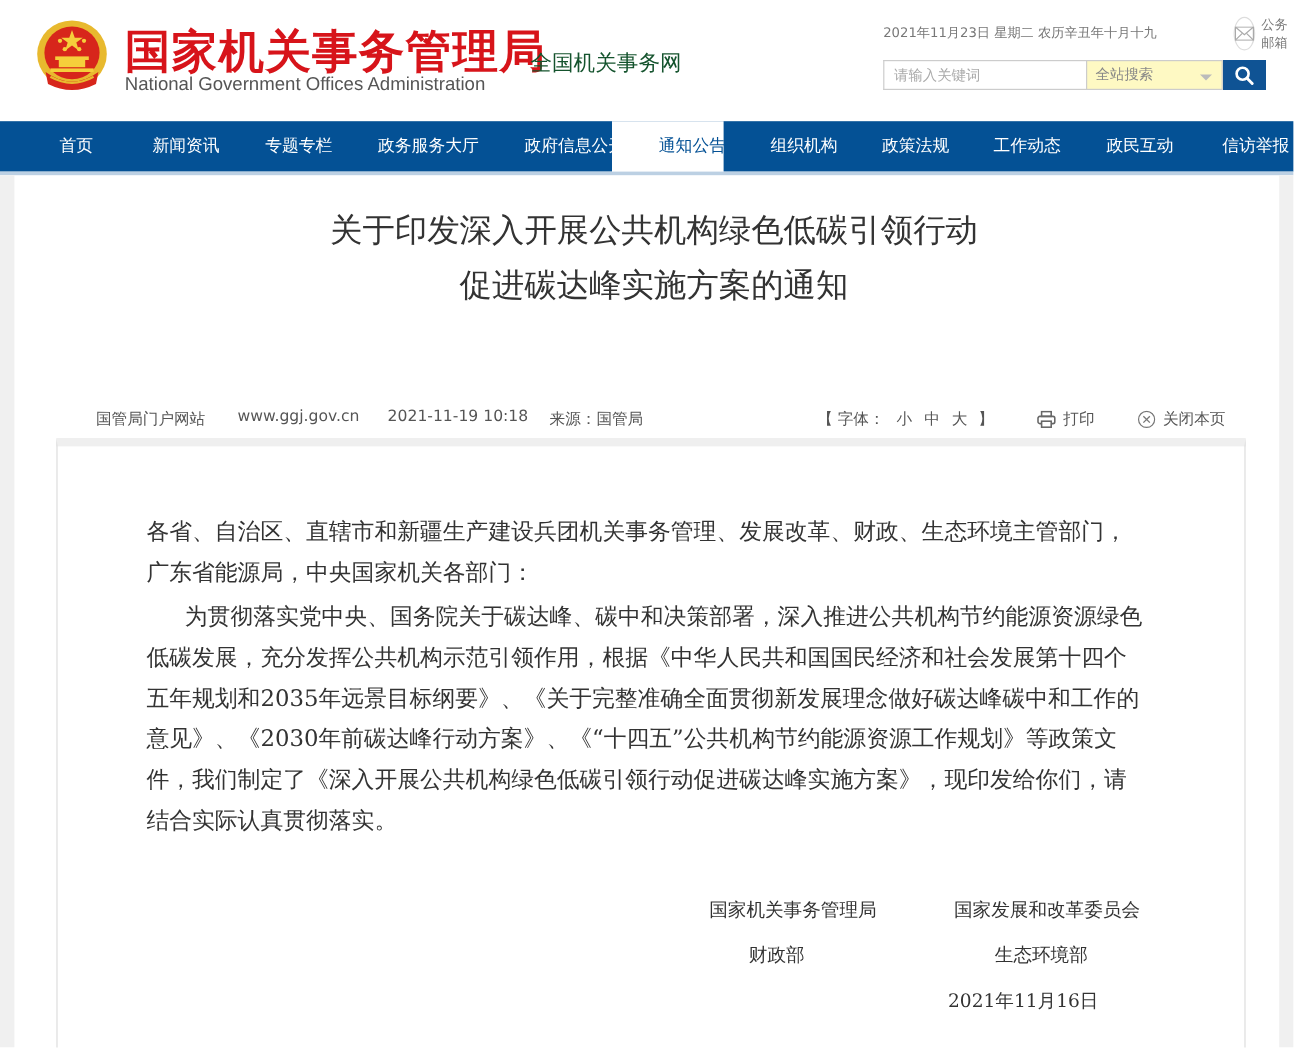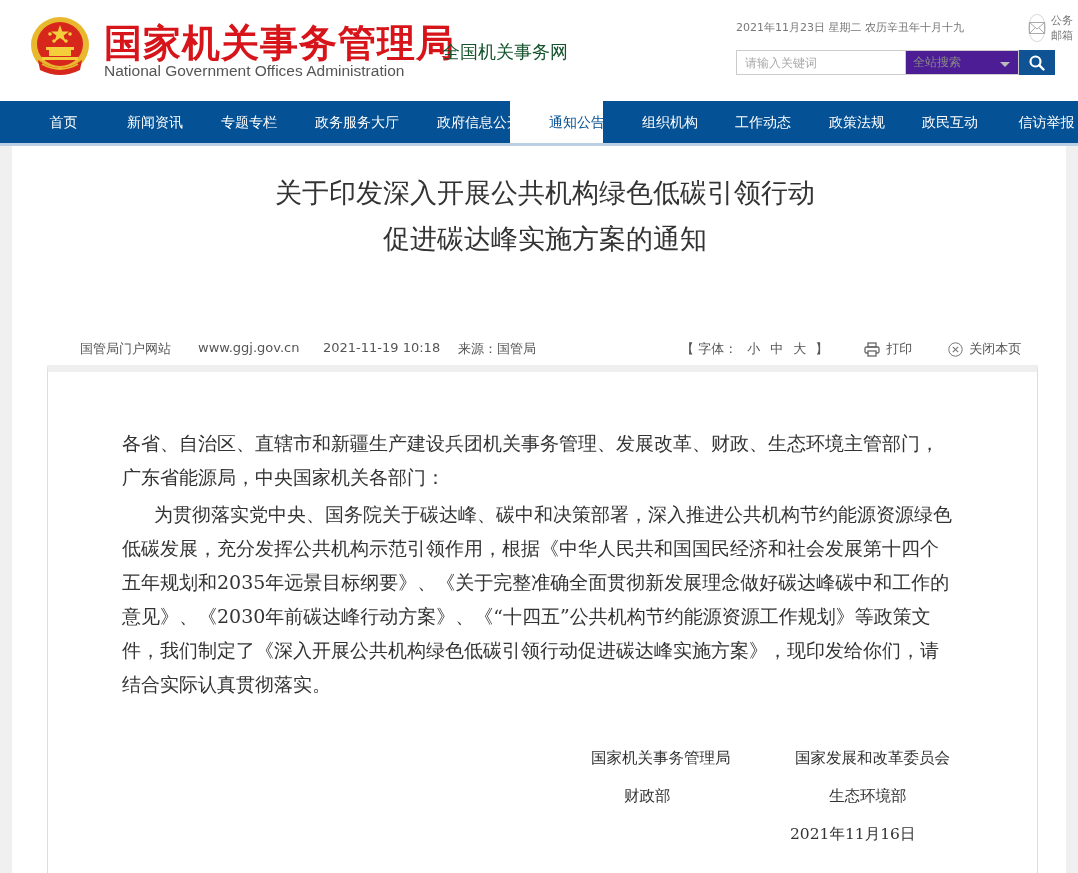--- a/index.html
+++ b/index.html
@@ -14,21 +14,21 @@
   .brand-sub { position: absolute; left: 442px; top: 40px; font-size: 18px; font-weight: normal; color: #14532d; white-space: nowrap; }
 
   .date-line { position: absolute; left: 736px; top: 20px; font-size: 11px; color: #777; white-space: nowrap; }
   .mail-wrap { position: absolute; left: 1028px; top: 14px; height: 28px; display: flex; align-items: center; }
   .mail-circle { width: 28px; height: 28px; border: 1px solid #ddd; border-radius: 50%; display: flex; align-items: center; justify-content: center; }
   .mail-label { font-size: 11px; color: #777; margin-left: 5px; }
 
   .search { position: absolute; left: 736px; top: 50px; height: 25px; display: flex; }
   .search-input { width: 169px; height: 25px; border: 1px solid #ccc; border-right: none; padding: 0 8px; font-size: 12px; color: #999; background: #fff; outline: none; font-family: "DejaVu Sans", sans-serif; }
   .search-input::placeholder { color: #aaa; }
-  .search-select { width: 114px; height: 25px; border: 1px solid #ccc; position: relative; font-size: 12px; color: #888; padding: 3px 0 0 7px; background: #4c1d95; }
+  .search-select { width: 114px; height: 25px; border: 1px solid #ccc; position: relative; font-size: 12px; color: #888; padding: 3px 0 0 7px; background: #fef9c3; }
   .search-select .caret { position: absolute; right: 8px; top: 11px; width: 0; height: 0; border-left: 5px solid transparent; border-right: 5px solid transparent; border-top: 5px solid #bbb; }
   .search-btn { width: 36px; height: 25px; background: #0f5394; display: flex; align-items: center; justify-content: center; margin-left: 0; }
 
   
   .nav { position: absolute; left: 0; top: 101px; width: 1078px; height: 42px; background: #045195; display: flex; }
   .nav-strip { position: absolute; left: 0; top: 143px; width: 1078px; height: 3px; background: #bcd0e3; }
   .nav-item { height: 42px; line-height: 42px; color: #fff; font-size: 14px; text-align: center; white-space: nowrap; padding-left: 39px; }
   .nav-item.active { background: #fff; color: #045195; height: 46px; }
 
   
@@ -104,22 +104,22 @@
 </div>
 
 <div class="nav">
   <div class="nav-item" style="width:88px">首页</div>
   <div class="nav-item" style="width:94px">新闻资讯</div>
   <div class="nav-item" style="width:94px">专题专栏</div>
   <div class="nav-item" style="width:122px">政务服务大厅</div>
   <div class="nav-item" style="width:112px">政府信息公开</div>
   <div class="nav-item active" style="width:93px">通知公告</div>
   <div class="nav-item" style="width:93px">组织机构</div>
+  <div class="nav-item" style="width:93px">政策法规</div>
   <div class="nav-item" style="width:94px">工作动态</div>
-  <div class="nav-item" style="width:93px">政策法规</div>
   <div class="nav-item" style="width:93px">政民互动</div>
   <div class="nav-item" style="width:102px">信访举报</div>
 </div>
 <div class="nav-strip"></div>
 
 <div class="gutter-left"></div>
 <div class="gutter-right"></div>
 
 <div class="title">
   <div>关于印发深入开展公共机构绿色低碳引领行动</div>

